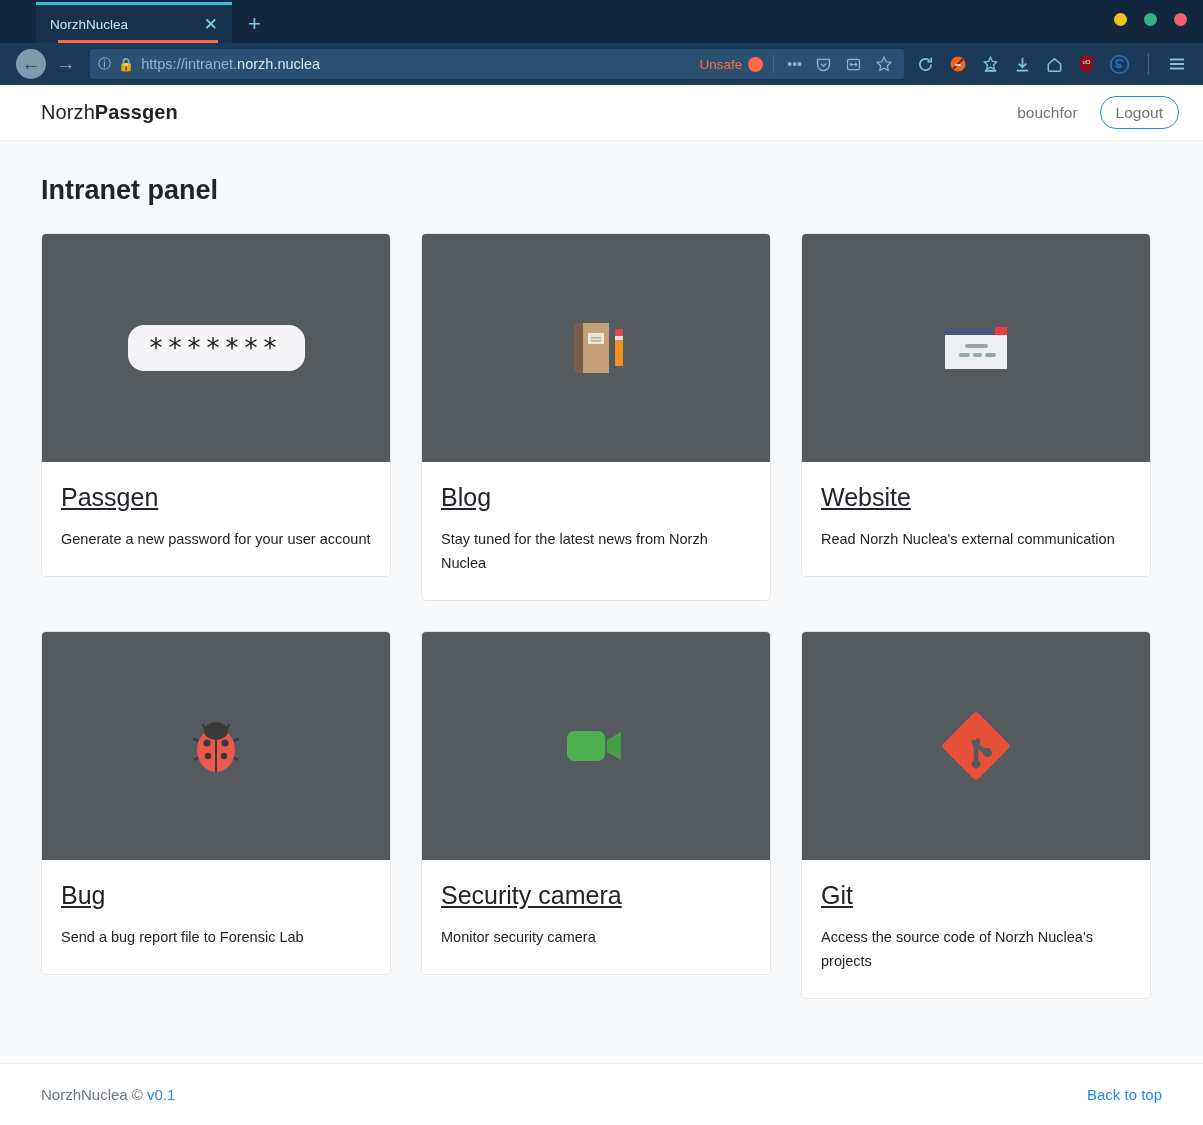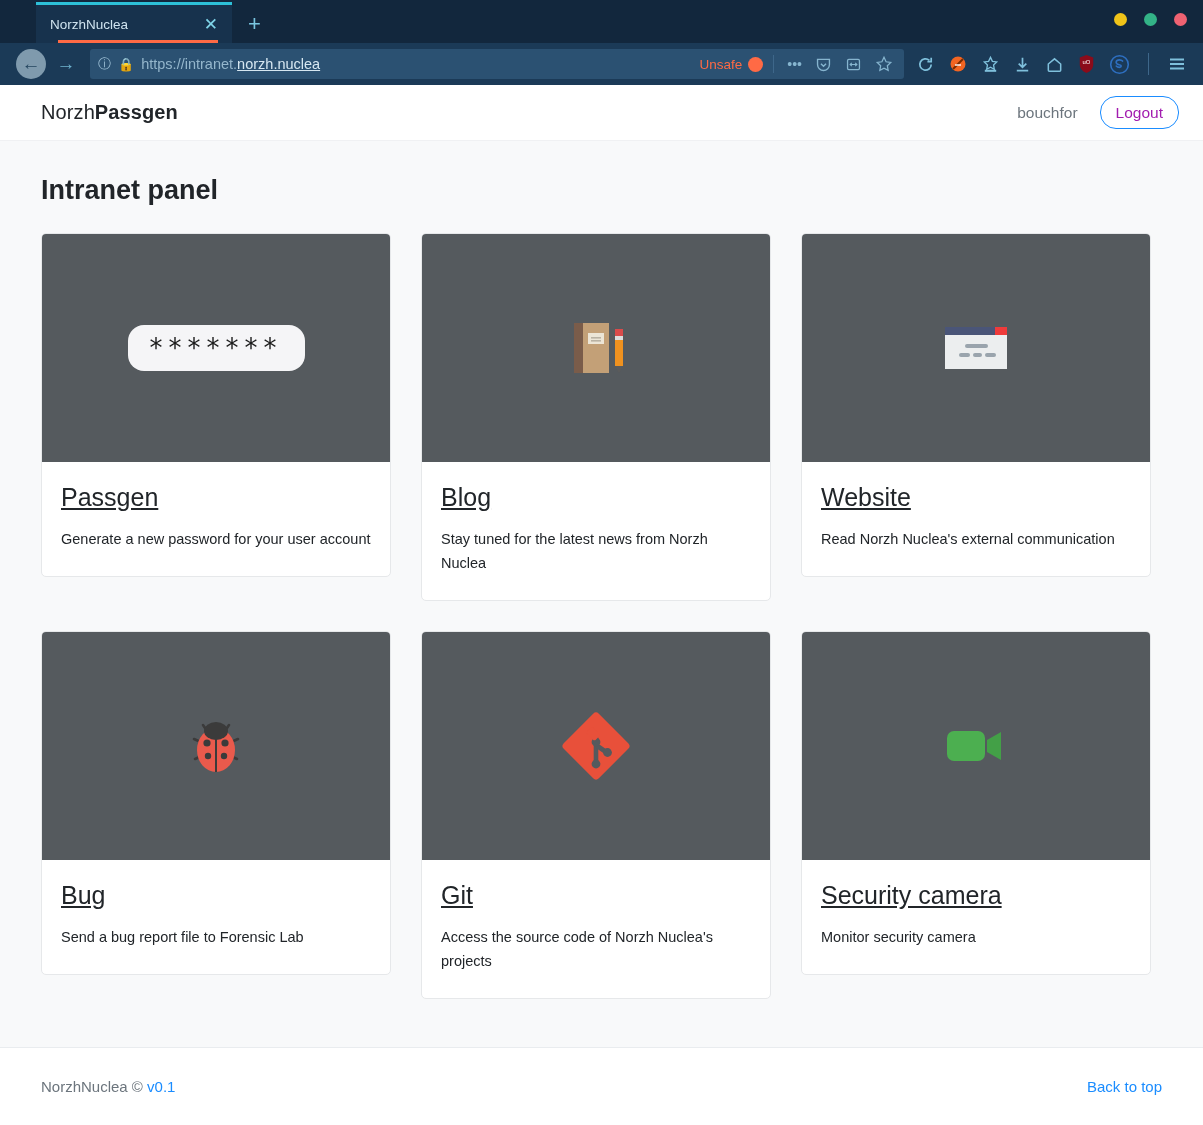--- a/index.html
+++ b/index.html
@@ -53,42 +53,42 @@
   .urlbar {
     flex: 1; height: 30px; background: #2b5172; border-radius: 3px;
     display: flex; align-items: center; padding: 0 8px; gap: 7px; min-width: 0;
   }
   .url-ident { color: #9bbdd3; font-size: 13px; }
   .url-lock { color: #2ed62e; font-size: 13px; }
   .url-text {
     flex: 1; color: #94b6cc; font-size: 14.5px; white-space: nowrap;
     overflow: hidden; text-overflow: ellipsis; min-width: 0;
   }
-  .url-text b { color: #d6e7f1; font-weight: normal; text-decoration: underline; }
+  .url-text b { color: #d6e7f1; font-weight: normal; }
   .unsafe { color: #ff6a45; font-size: 13.5px; display: flex; align-items: flex-start; gap: 6px; }
   .unsafe-dot { width: 15px; height: 15px; border-radius: 50%; background: #ff6a45; display: block; }
   .url-sep { width: 1px; height: 18px; background: #3e678a; margin: 0 3px; }
   .urlicon { color: #86b5cf; font-size: 14px; display: flex; align-items: center; cursor: pointer; padding: 0 3px; }
   .toolicons { display: flex; align-items: center; gap: 13px; padding: 0 6px; }
   .toolicon { color: #7fc0dc; font-size: 17px; cursor: pointer; display: flex; align-items: center; }
   .tool-sep { width: 1px; height: 22px; background: #3e678a; margin: 0 5px; }
 
   
   .viewport { flex: 1; background: #f8f9fa; overflow: hidden; display: flex; flex-direction: column; }
 
   .site-header {
     background: #ffffff; height: 56px; display: flex; align-items: center;
     padding: 0 24px 0 41px; border-bottom: 1px solid #f0f1f3; flex-shrink: 0;
   }
   .brand { font-size: 20px; color: #212529; letter-spacing: .1px; }
   .brand b { font-weight: bold; }
   .header-right { margin-left: auto; display: flex; align-items: center; gap: 22px; }
   .username { color: #6c757d; font-size: 15.5px; }
   .logout-btn {
-    border: 1px solid #1a8cff; color: #a21caf; background: transparent;
+    border: 1px solid #1a8cff; color: #737373; background: transparent;
     border-radius: 16px; padding: 8px 15px; font-size: 15.5px;
     font-family: inherit; cursor: pointer; line-height: 1;
   }
 
   .content { flex: 1; padding: 34px 41px 0 41px; overflow: hidden; }
   .page-title { font-size: 27px; color: #212529; font-weight: bold; margin-bottom: 27px; }
 
   .grid { display: grid; grid-template-columns: repeat(3, 350px); gap: 30px; }
   .card {
     background: #ffffff; border: 1px solid #e6e8ea; border-radius: 5px;
@@ -104,21 +104,21 @@
 
   
   .icon-pass {
     background: #f5f5f7; border-radius: 16px; padding: 10px 22px;
     color: #1c1c1c; font-size: 26px; letter-spacing: 6px; line-height: 1;
     font-family: "DejaVu Sans", sans-serif;
   }
   svg.icon-svg { display: block; }
 
   .footer {
-    background: #ffffff; border-top: 1px solid #e9ecef; height: 78px;
+    background: #ffffff; border-top: 1px solid #e9ecef; height: 62px;
     display: flex; align-items: center; padding: 8px 41px; flex-shrink: 0;
   }
   .footer-left { color: #6c757d; font-size: 15px; }
   .footer-left a { color: #1a8cff; text-decoration: none; }
   .footer-right { margin-left: auto; color: #1a8cff; font-size: 15px; text-decoration: none; }
 </style>
 </head>
 <body>
 
 <div class="browser">
@@ -307,54 +307,54 @@
           </div>
           <div class="card-body">
             <div class="card-title">Bug</div>
             <div class="card-text">Send a bug report file to Forensic Lab</div>
           </div>
         </div>
 
         <div class="card">
           <div class="card-media">
             <span>
+              <svg class="icon-svg" width="62" height="44" viewBox="0 0 62 44">
+                <rect x="2" y="7" width="38" height="30" rx="7" fill="#4caf50"></rect>
+                <path d="M42 16l14-8v28l-14-8z" fill="#43a047"></path>
+              </svg>
+            </span>
+          </div>
+          <div class="card-body">
+            <div class="card-title">Security camera</div>
+            <div class="card-text">Monitor security camera</div>
+          </div>
+        </div>
+
+        <div class="card">
+          <div class="card-media">
+            <span>
               <svg class="icon-svg" width="74" height="74" viewBox="0 0 74 74">
                 <rect x="12.2" y="12.2" width="49.6" height="49.6" rx="4" transform="rotate(45 37 37)" fill="#e8503a"></rect>
                 <g fill="none" stroke="#555a5e" stroke-width="4.6" stroke-linecap="round">
                   <path d="M37 29v24"></path>
                   <path d="M37 36l10 7"></path>
                 </g>
                 <circle cx="37" cy="55" r="4.4" fill="#555a5e"></circle>
                 <circle cx="37" cy="33" r="4.4" fill="#555a5e"></circle>
                 <circle cx="48.5" cy="43.5" r="4.4" fill="#555a5e"></circle>
                 <rect x="30" y="19" width="8.5" height="12" rx="2" transform="rotate(-45 34 25)" fill="#e8503a"></rect>
               </svg>
             </span>
           </div>
           <div class="card-body">
             <div class="card-title">Git</div>
             <div class="card-text">Access the source code of Norzh Nuclea's projects</div>
           </div>
         </div>
 
-        <div class="card">
-          <div class="card-media">
-            <span>
-              <svg class="icon-svg" width="62" height="44" viewBox="0 0 62 44">
-                <rect x="2" y="7" width="38" height="30" rx="7" fill="#4caf50"></rect>
-                <path d="M42 16l14-8v28l-14-8z" fill="#43a047"></path>
-              </svg>
-            </span>
-          </div>
-          <div class="card-body">
-            <div class="card-title">Security camera</div>
-            <div class="card-text">Monitor security camera</div>
-          </div>
-        </div>
-
       </div>
     </div>
 
     <div class="footer">
       <span class="footer-left"><span>NorzhNuclea ©</span> <a href="#">v0.1</a></span>
       <a class="footer-right" href="#">Back to top</a>
     </div>
 
   </div>
 </div>

